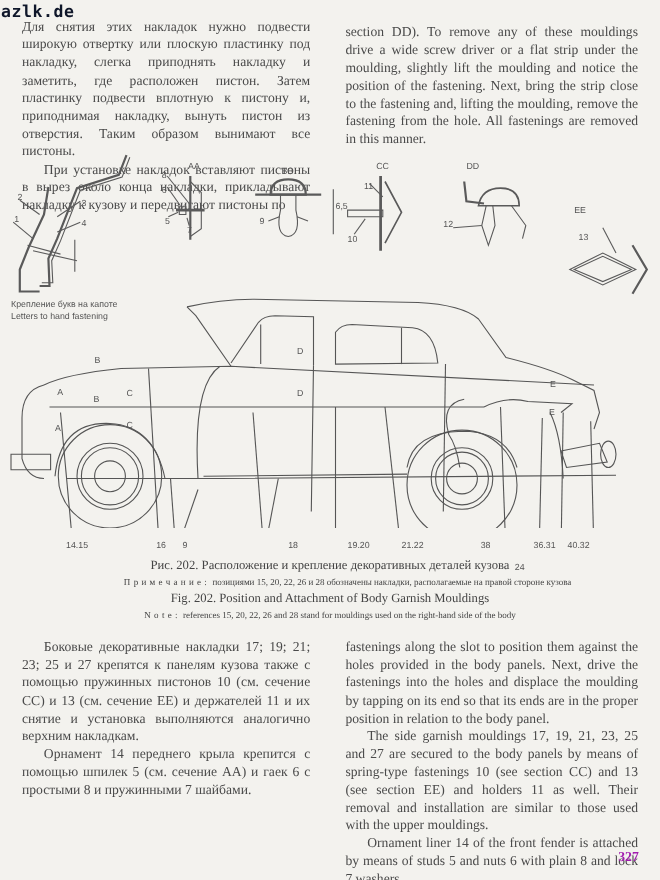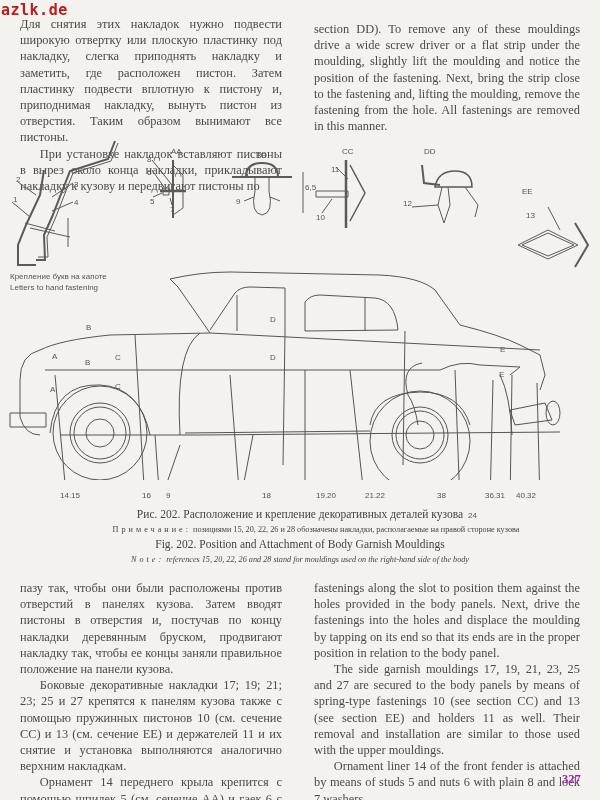--- a/index.html
+++ b/index.html
@@ -4,28 +4,28 @@
 <style>
   html, body { margin:0; padding:0; }
   body { width:600px; height:800px; background:#f3f2ee; position:relative; overflow:hidden; color:#4a4a4a; font-family:"Liberation Serif","DejaVu Serif",serif; }
   .col { position:absolute; font-size:12.4px; line-height:16.2px; text-align:justify; }
   .col p { margin:0; }
   .col p.ind { text-indent:1.6em; }
   .col-left-top { left:20px; top:6px; width:262px;margin-top:10px; }
   .col-right-top { left:314px; top:21px; width:266px; }
   .col-left-bot { left:20px; top:580px; width:262px; }
   .col-right-bot { left:314px; top:580px; width:266px; }
-  .watermark { position:absolute; left:1px; top:1px; font-family:"DejaVu Sans Mono","Liberation Mono",monospace; font-size:15px; color:#b91c1c; font-weight:bold; letter-spacing:0.5px; }
+  .watermark { position:absolute; left:1px; top:1px; font-family:"DejaVu Sans Mono","Liberation Mono",monospace; font-size:15px; color:#0f172a; font-weight:bold; letter-spacing:0.5px; }
   .figure { position:absolute; left:0; top:135px; width:600px; height:345px; }
   .fig-label { position:absolute; font-family:"Liberation Sans","DejaVu Sans",sans-serif; font-size:8px; color:#555; }
   .caption { position:absolute; left:0; width:600px; text-align:center; color:#444; }
   .cap-ru { top:508px; font-size:11.5px; }
   .note-ru { top:525px; font-size:8.2px;margin-left:16px; }
   .cap-en { top:538px; font-size:11.5px; }
-  .note-en { top:555px; font-size:8.2px;font-style:italic; }
+  .note-en { top:555px; font-size:8.2px; }
   .spaced { letter-spacing:3px; }
   .page-num { position:absolute; left:562px; top:772px; font-size:12.5px; font-weight:bold; color:#a21caf; }
   svg line, svg path, svg ellipse, svg circle, svg rect, svg polyline { vector-effect:non-scaling-stroke; }
 </style>
 </head>
 <body>
 
 <div class="watermark">azlk.de</div>
 
 <div class="col col-left-top">
@@ -206,21 +206,20 @@
   <span class="spaced">Примечание:</span>
   <span>позициями 15, 20, 22, 26 и 28 обозначены накладки, располагаемые на правой стороне кузова</span>
 </div>
 <div class="caption cap-en">Fig. 202. Position and Attachment of Body Garnish Mouldings</div>
 <div class="caption note-en">
   <span class="spaced">Note:</span>
   <span>references 15, 20, 22, 26 and 28 stand for mouldings used on the right-hand side of the body</span>
 </div>
 
 <div class="col col-left-bot">
-  <p>пазу так, чтобы они были расположены против отверстий в панелях кузова. Затем вводят пистоны в отверстия и, постучав по концу накладки деревянным бруском, продвигают накладку так, чтобы ее концы заняли правильное положение на панели кузова.</p>
   <p class="ind">Боковые декоративные накладки 17; 19; 21; 23; 25 и 27 крепятся к панелям кузова также с помощью пружинных пистонов 10 (см. сечение CC) и 13 (см. сечение EE) и держателей 11 и их снятие и установка выполняются аналогично верхним накладкам.</p>
   <p class="ind">Орнамент 14 переднего крыла крепится с помощью шпилек 5 (см. сечение AA) и гаек 6 с простыми 8 и пружинными 7 шайбами.</p>
 </div>
 
 <div class="col col-right-bot">
   <p>fastenings along the slot to position them against the holes provided in the body panels. Next, drive the fastenings into the holes and displace the moulding by tapping on its end so that its ends are in the proper position in relation to the body panel.</p>
   <p class="ind">The side garnish mouldings 17, 19, 21, 23, 25 and 27 are secured to the body panels by means of spring-type fastenings 10 (see section CC) and 13 (see section EE) and holders 11 as well. Their removal and installation are similar to those used with the upper mouldings.</p>
   <p class="ind">Ornament liner 14 of the front fender is attached by means of studs 5 and nuts 6 with plain 8 and lock 7 washers.</p>
 </div>
 

